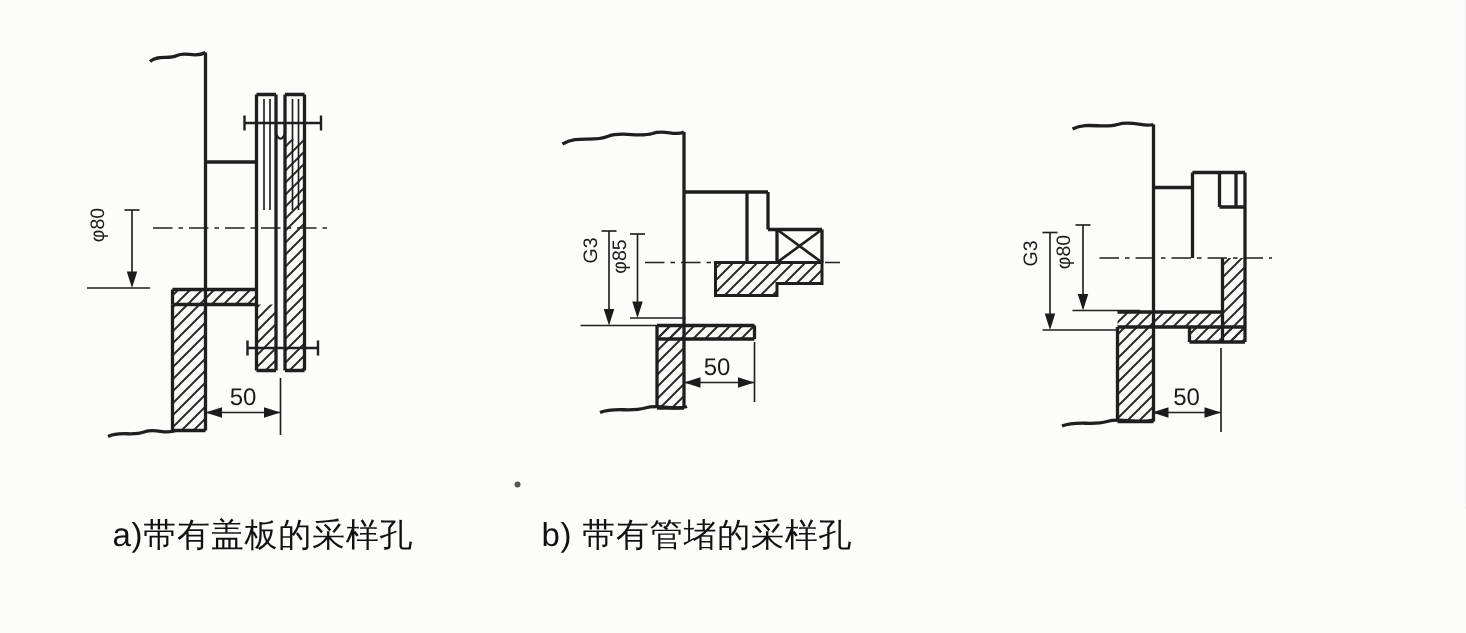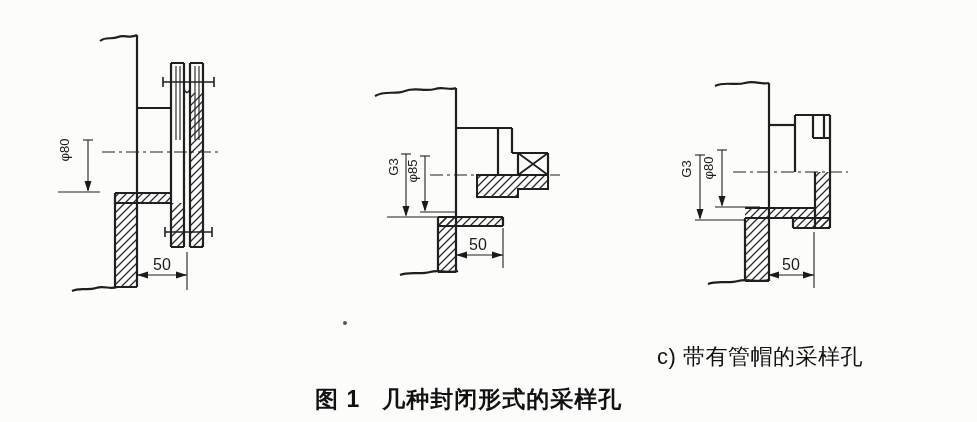--- a/index.html
+++ b/index.html
@@ -198,19 +198,17 @@
       <path d="M768,275 H814" stroke="#1f1f1f" stroke-width="1.1"></path>
       <path d="M768,275 L779,271.5 L779,278.5 Z" fill="#1b1b1b"></path>
       <path d="M814,275 L803,271.5 L803,278.5 Z" fill="#1b1b1b"></path>
       <path d="M814,232 V288" stroke="#1f1f1f" stroke-width="1.1"></path>
       <text class="dimtxt" text-anchor="middle" x="791" y="270">50</text>
     </g>
   </svg>
 
   <div class="speck"></div>
 
-  <div class="sub-caption cap-c">c) 带有管帽的采样孔</div>
-
-  <div class="fig-caption">
-    <span>图 1</span><span class="gap"></span><span>几种封闭形式的采样孔</span>
-  </div>
+  <div class="sub-caption cap-a">a)带有盖板的采样孔</div>
+  <div class="sub-caption cap-b">b) 带有管堵的采样孔</div>
+
 
 </div>
 
 </body></html>

